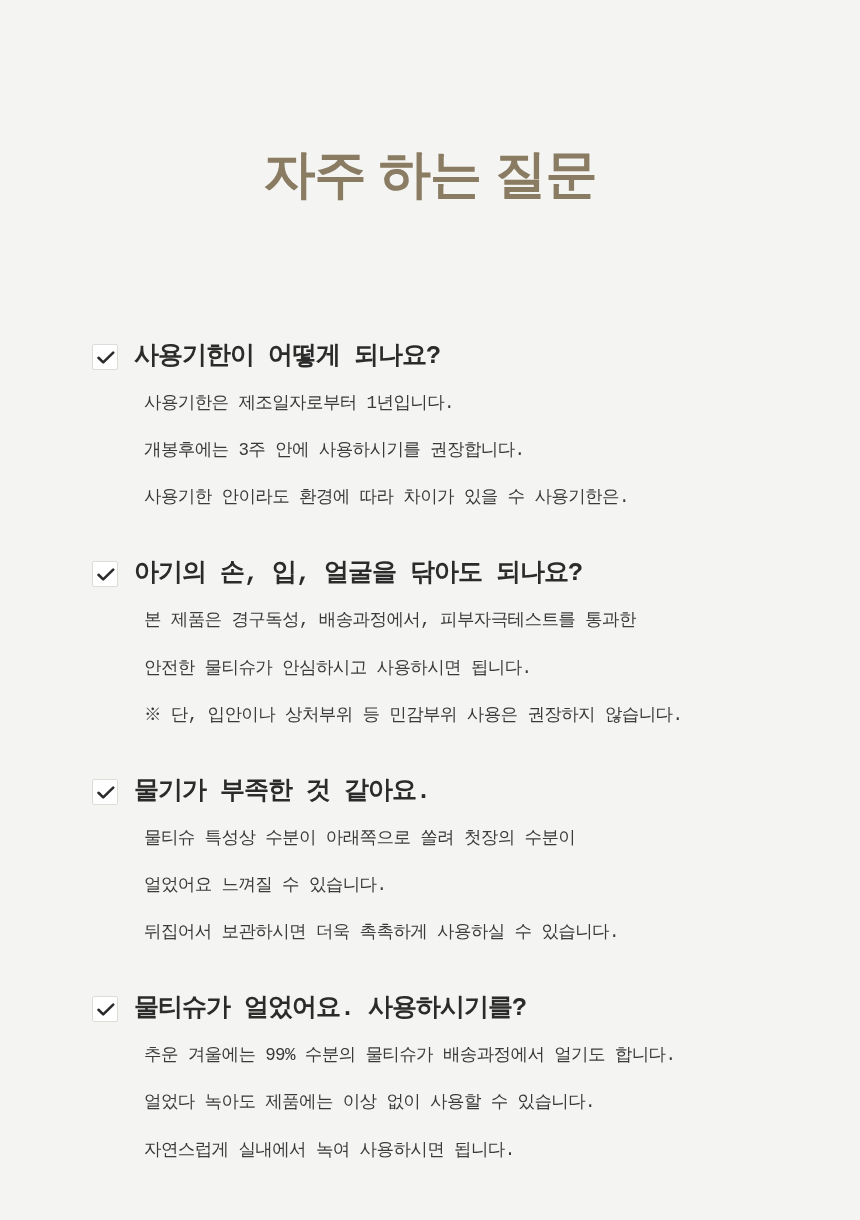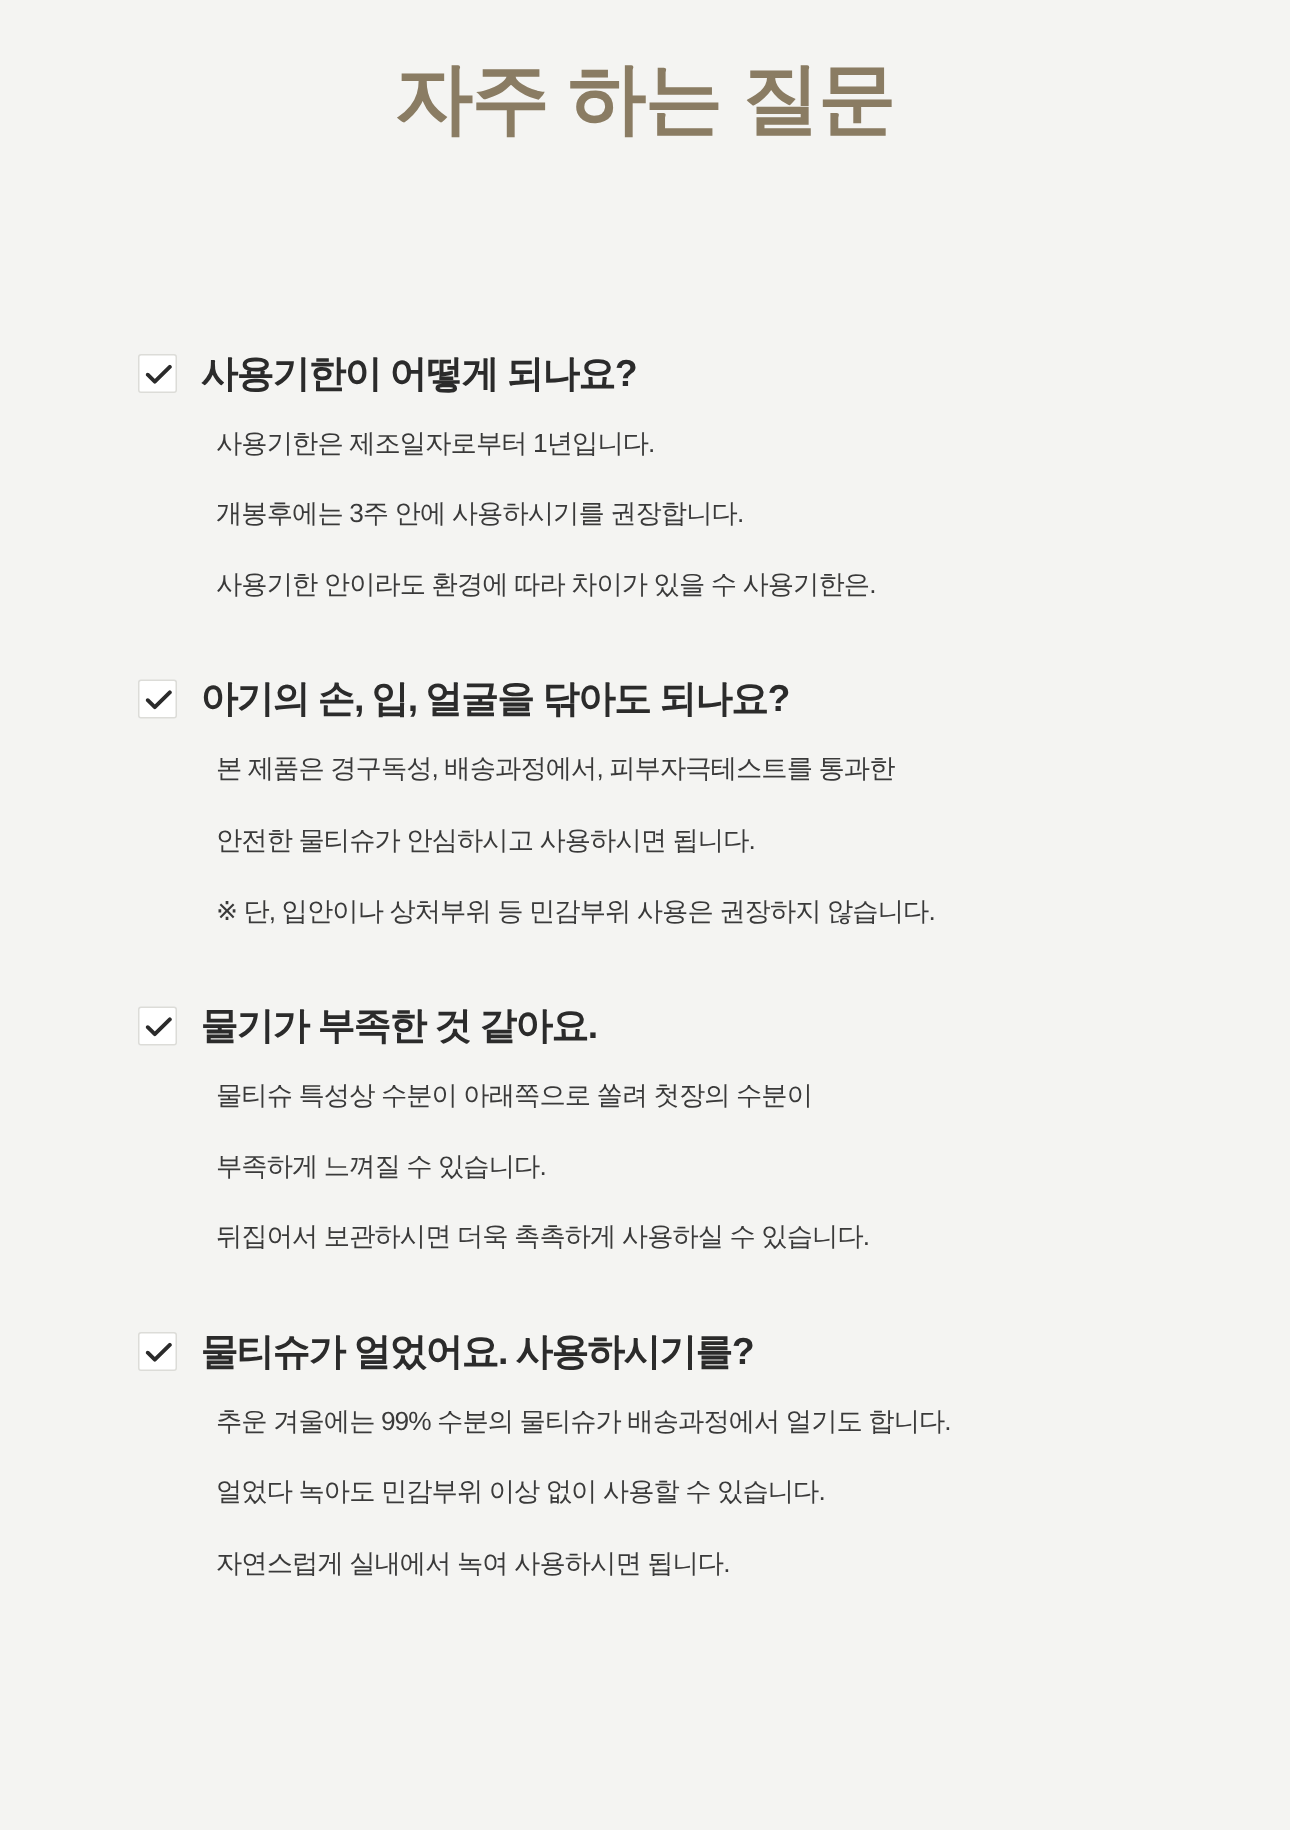--- a/index.html
+++ b/index.html
@@ -16,39 +16,41 @@
   }
   .page {
     position: relative;
     width: 860px;
     height: 1220px;
     box-sizing: border-box;
   }
 
   
   .title-wrap {
+    padding-top: 108px;
     text-align: center;
   }
   .page-title {
     display: inline-block;
     font-size: 52px;
     font-weight: 700;
     letter-spacing: -1px;
     color: #8a7c63;
     line-height: 1.2;
   }
 
   
   .faq-list {
     margin: 0;
     padding: 0 70px 0 92px;
     margin-top: 102px;
   }
   .faq-item {
     margin-bottom: 46px;
+    font-family: Liberation Mono, monospace;
   }
   .faq-item:last-child {
     margin-bottom: 0;
   }
   .faq-head {
     display: flex;
     align-items: center;
     gap: 16px;
   }
   .check-box {
@@ -133,35 +135,35 @@
       <div class="faq-head">
         <span class="check-box">
           <svg width="18" height="14" viewBox="0 0 18 14" fill="none" aria-hidden="true">
             <path d="M1.5 6.8 L6.2 11.4 L16.2 1.6" stroke="#2b2b2b" stroke-width="2.6" stroke-linecap="round" stroke-linejoin="round"></path>
           </svg>
         </span>
         <span class="faq-q">물기가 부족한 것 같아요.</span>
       </div>
       <div class="faq-body">
         <div class="faq-line">물티슈 특성상 수분이 아래쪽으로 쏠려 첫장의 수분이</div>
-        <div class="faq-line">부족하게 느껴질 수 있습니다.</div>
+        <div class="faq-line">얼었어요 느껴질 수 있습니다.</div>
         <div class="faq-line">뒤집어서 보관하시면 더욱 촉촉하게 사용하실 수 있습니다.</div>
       </div>
     </div>
 
     <div class="faq-item">
       <div class="faq-head">
         <span class="check-box">
           <svg width="18" height="14" viewBox="0 0 18 14" fill="none" aria-hidden="true">
             <path d="M1.5 6.8 L6.2 11.4 L16.2 1.6" stroke="#2b2b2b" stroke-width="2.6" stroke-linecap="round" stroke-linejoin="round"></path>
           </svg>
         </span>
         <span class="faq-q">물티슈가 얼었어요. 사용하시기를?</span>
       </div>
       <div class="faq-body">
         <div class="faq-line">추운 겨울에는 99% 수분의 물티슈가 배송과정에서 얼기도 합니다.</div>
-        <div class="faq-line">얼었다 녹아도 민감부위 이상 없이 사용할 수 있습니다.</div>
+        <div class="faq-line">얼었다 녹아도 제품에는 이상 없이 사용할 수 있습니다.</div>
         <div class="faq-line">자연스럽게 실내에서 녹여 사용하시면 됩니다.</div>
       </div>
     </div>
 
   </div>
 </div>
 
 </body></html>

